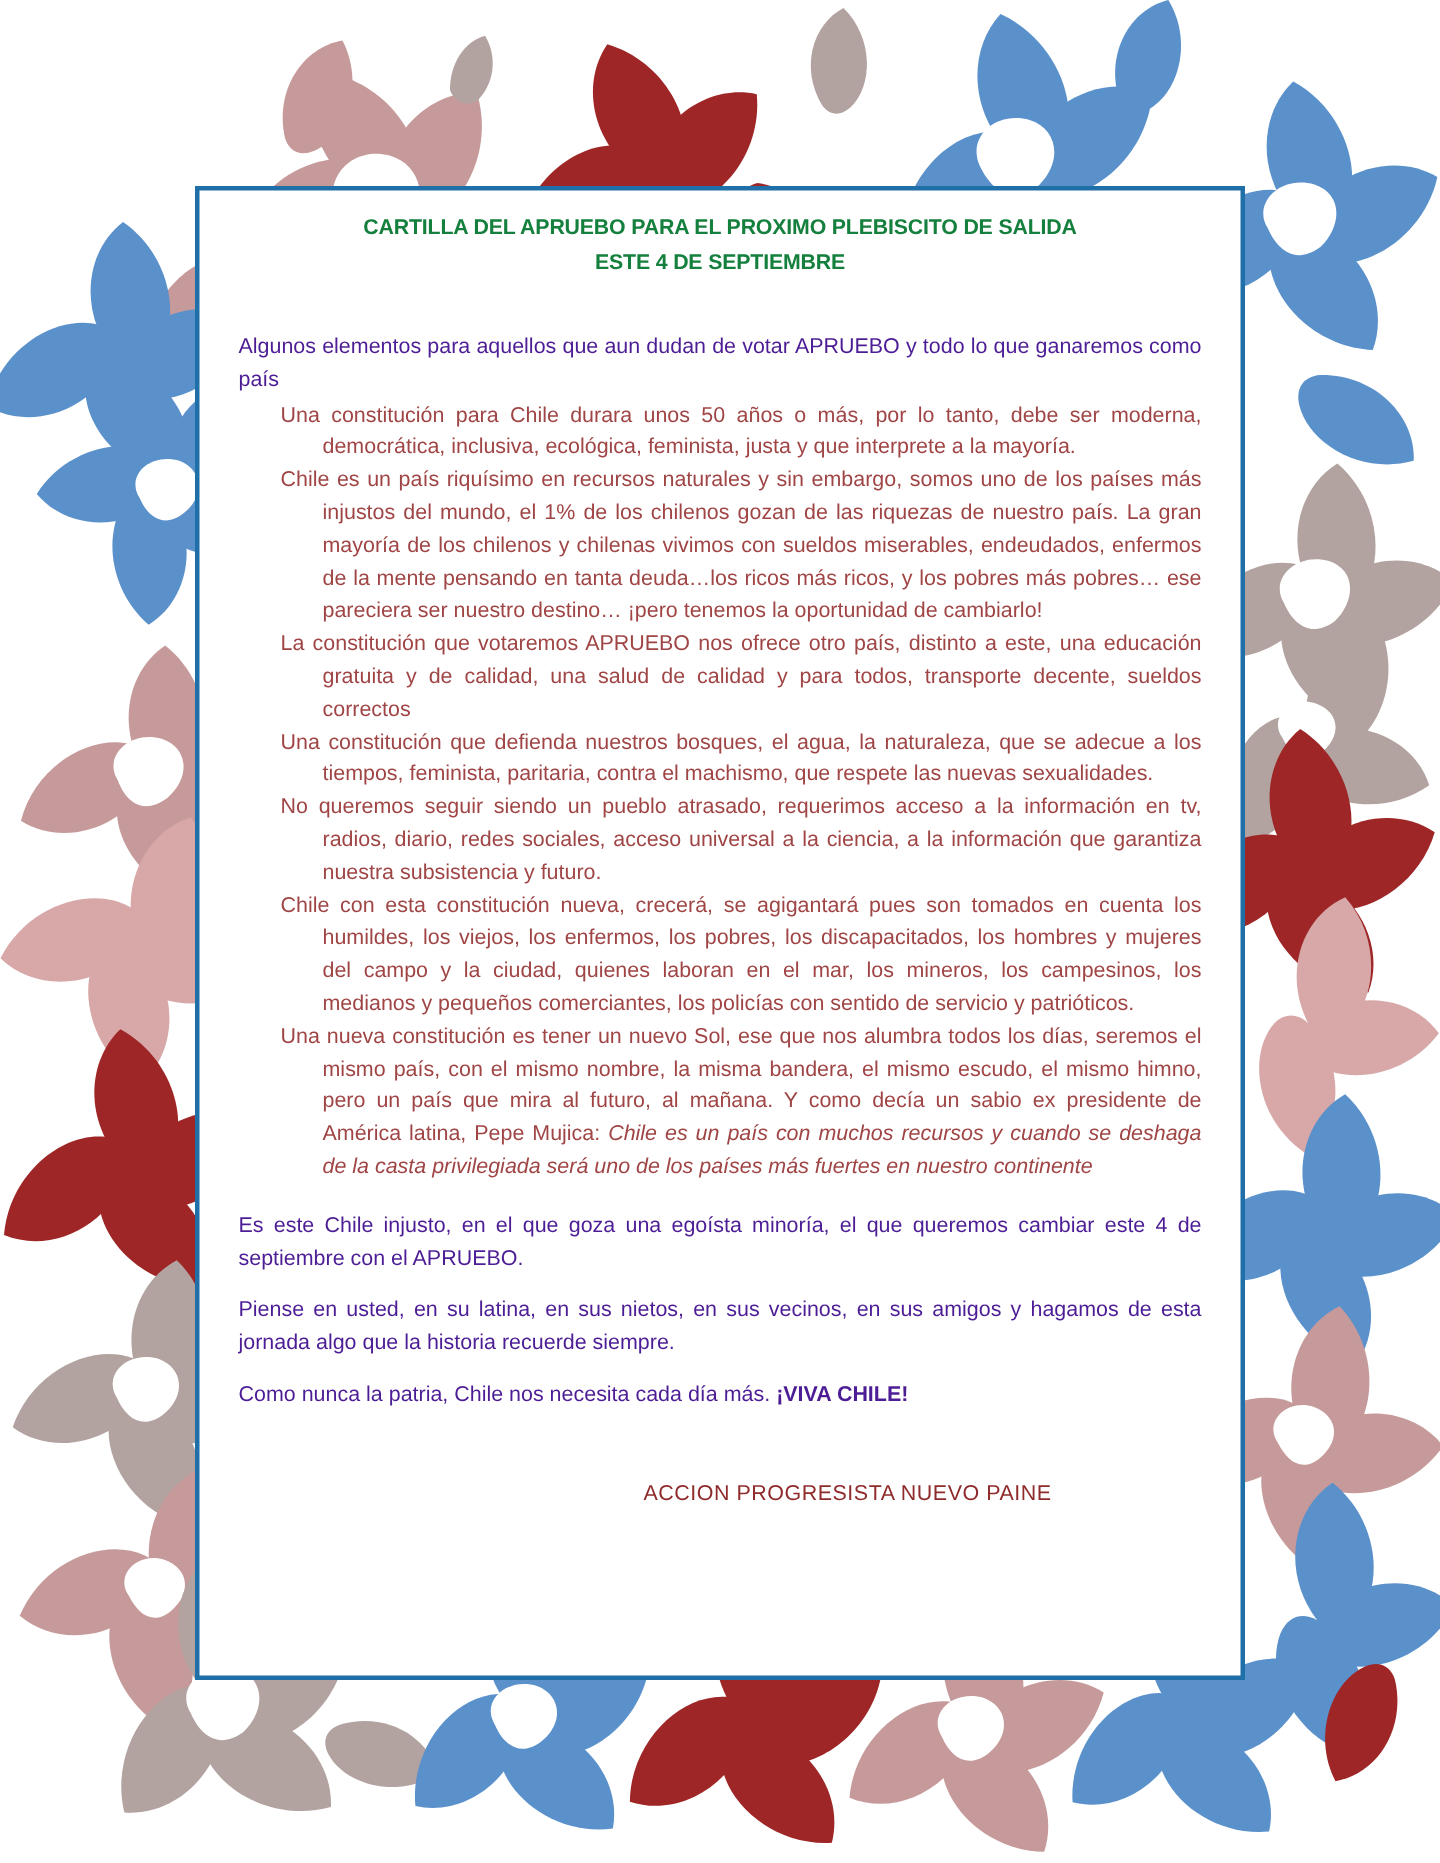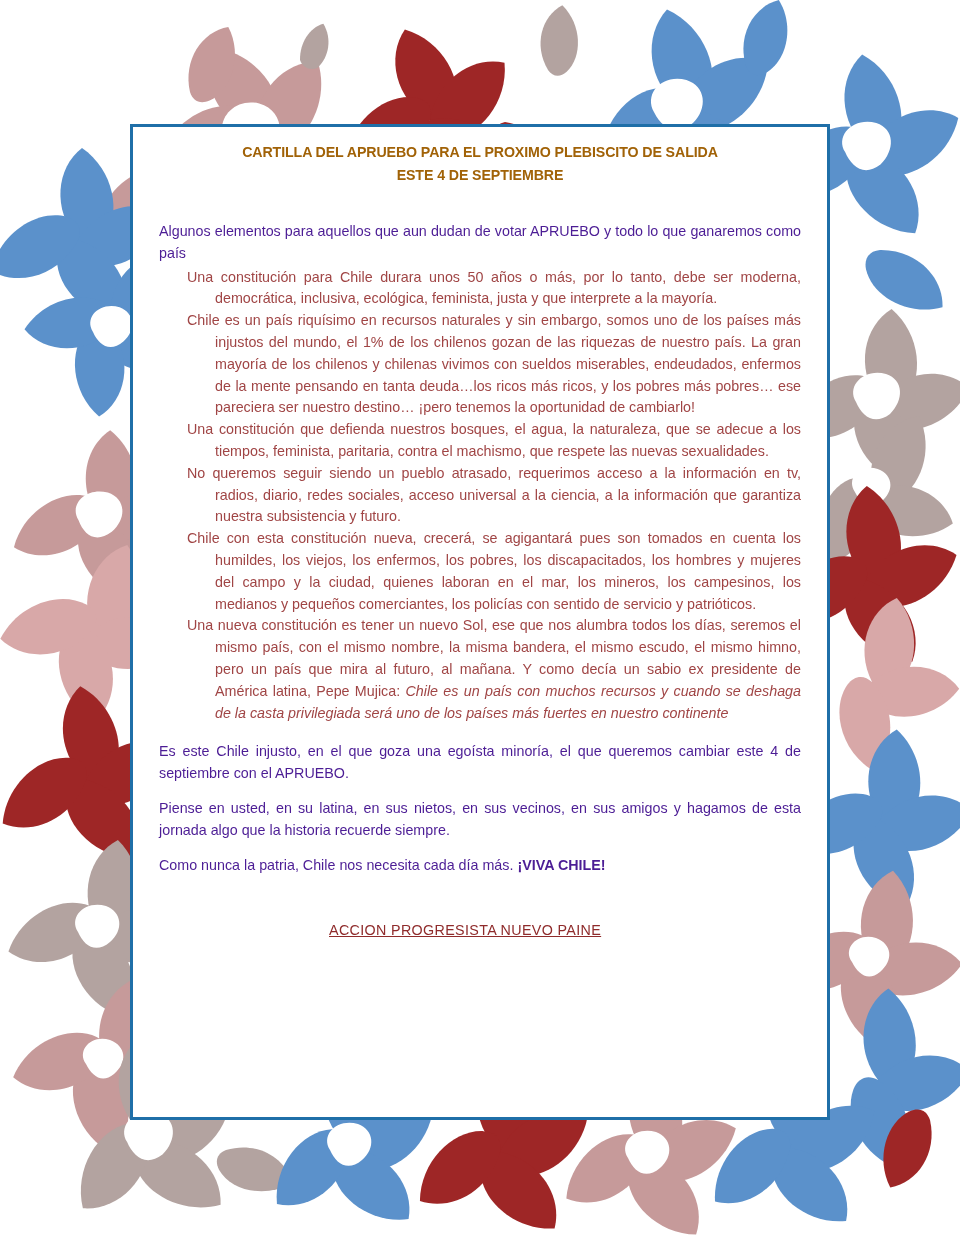--- a/index.html
+++ b/index.html
@@ -43,21 +43,21 @@
     position: absolute;
     left: 0; top: 0; right: 0; bottom: 0;
     padding: 14px 26px 10px 26px;
     box-sizing: border-box;
     overflow: hidden;
   }
 
   
   .doc-title {
     text-align: center;
-    color: #a16207;
+    color: #15803d;
     font-weight: bold;
     font-size: 14.2px;
     line-height: 1.62;
     letter-spacing: -0.1px;
     margin: 0;
   }
   .doc-title .line2 { display: block; }
 
   .body-text {
     color: #4c1d95;
@@ -90,26 +90,25 @@
   .closing {
     margin-top: 13px;
   }
   .closing.first { margin-top: 17px; }
 
   .bold-shout { font-weight: bold; }
   .quote-italic { font-style: italic; }
 
   .signature {
     margin-top: 46px;
-    text-align: left;
+    text-align: center;
     color: #8f2b2b;
     font-size: 14.3px;
     letter-spacing: 0.35px;
     padding-left: 170px;
-    text-decoration: underline;
   }
 </style>
 </head>
 <body>
 
 <div class="page">
 
   <div class="border-art">
     <svg viewBox="0 0 960 1242" xmlns="http://www.w3.org/2000/svg" aria-hidden="true">
       <defs>
@@ -524,20 +523,21 @@
       <h1 class="doc-title">
         <span>CARTILLA DEL APRUEBO PARA EL PROXIMO PLEBISCITO DE SALIDA</span>
         <span class="line2">ESTE 4 DE SEPTIEMBRE</span>
       </h1>
 
       <p class="body-text lead">Algunos elementos para aquellos que aun dudan de votar APRUEBO y todo lo que ganaremos como país</p>
 
       <ul class="points">
         <li>Una constitución para Chile durara unos 50 años o más, por lo tanto, debe ser moderna, democrática, inclusiva, ecológica, feminista, justa y que interprete a la mayoría.</li>
         <li>Chile es un país riquísimo en recursos naturales y sin embargo, somos uno de los países más injustos del mundo, el 1% de los chilenos gozan de las riquezas de nuestro país. La gran mayoría de los chilenos y chilenas vivimos con sueldos miserables, endeudados, enfermos de la mente pensando en tanta deuda…los ricos más ricos, y los pobres más pobres… ese pareciera ser nuestro destino… ¡pero tenemos la oportunidad de cambiarlo!</li>
+        <li>La constitución que votaremos APRUEBO nos ofrece otro país, distinto a este, una educación gratuita y de calidad, una salud de calidad y para todos, transporte decente, sueldos correctos</li>
         <li>Una constitución que defienda nuestros bosques, el agua, la naturaleza, que se adecue a los tiempos, feminista, paritaria, contra el machismo, que respete las nuevas sexualidades.</li>
         <li>No queremos seguir siendo un pueblo atrasado, requerimos acceso a la información en tv, radios, diario, redes sociales, acceso universal a la ciencia, a la información que garantiza nuestra subsistencia y futuro.</li>
         <li>Chile con esta constitución nueva, crecerá, se agigantará pues son tomados en cuenta los humildes, los viejos, los enfermos, los pobres, los discapacitados, los hombres y mujeres del campo y la ciudad, quienes laboran en el mar, los mineros, los campesinos, los medianos y pequeños comerciantes, los policías con sentido de servicio y patrióticos.</li>
         <li><span>Una nueva constitución es tener un nuevo Sol, ese que nos alumbra todos los días, seremos el mismo país, con el mismo nombre, la misma bandera, el mismo escudo, el mismo himno, pero un país que mira al futuro, al mañana. Y como decía un sabio ex presidente de América latina, Pepe Mujica:  </span><span class="quote-italic">Chile es un país con muchos recursos y cuando se deshaga de la casta privilegiada será uno de los países más fuertes en nuestro continente</span></li>
       </ul>
 
       <p class="body-text closing first">Es este Chile injusto, en el que goza una egoísta minoría, el que queremos cambiar este 4 de septiembre con el APRUEBO.</p>
       <p class="body-text closing">Piense en usted, en su latina, en sus nietos, en sus vecinos, en sus amigos y hagamos de esta jornada algo que la historia recuerde siempre.</p>
       <p class="body-text closing"><span>Como nunca la patria, Chile nos necesita cada día más.  </span><span class="bold-shout">¡VIVA CHILE!</span></p>
 

